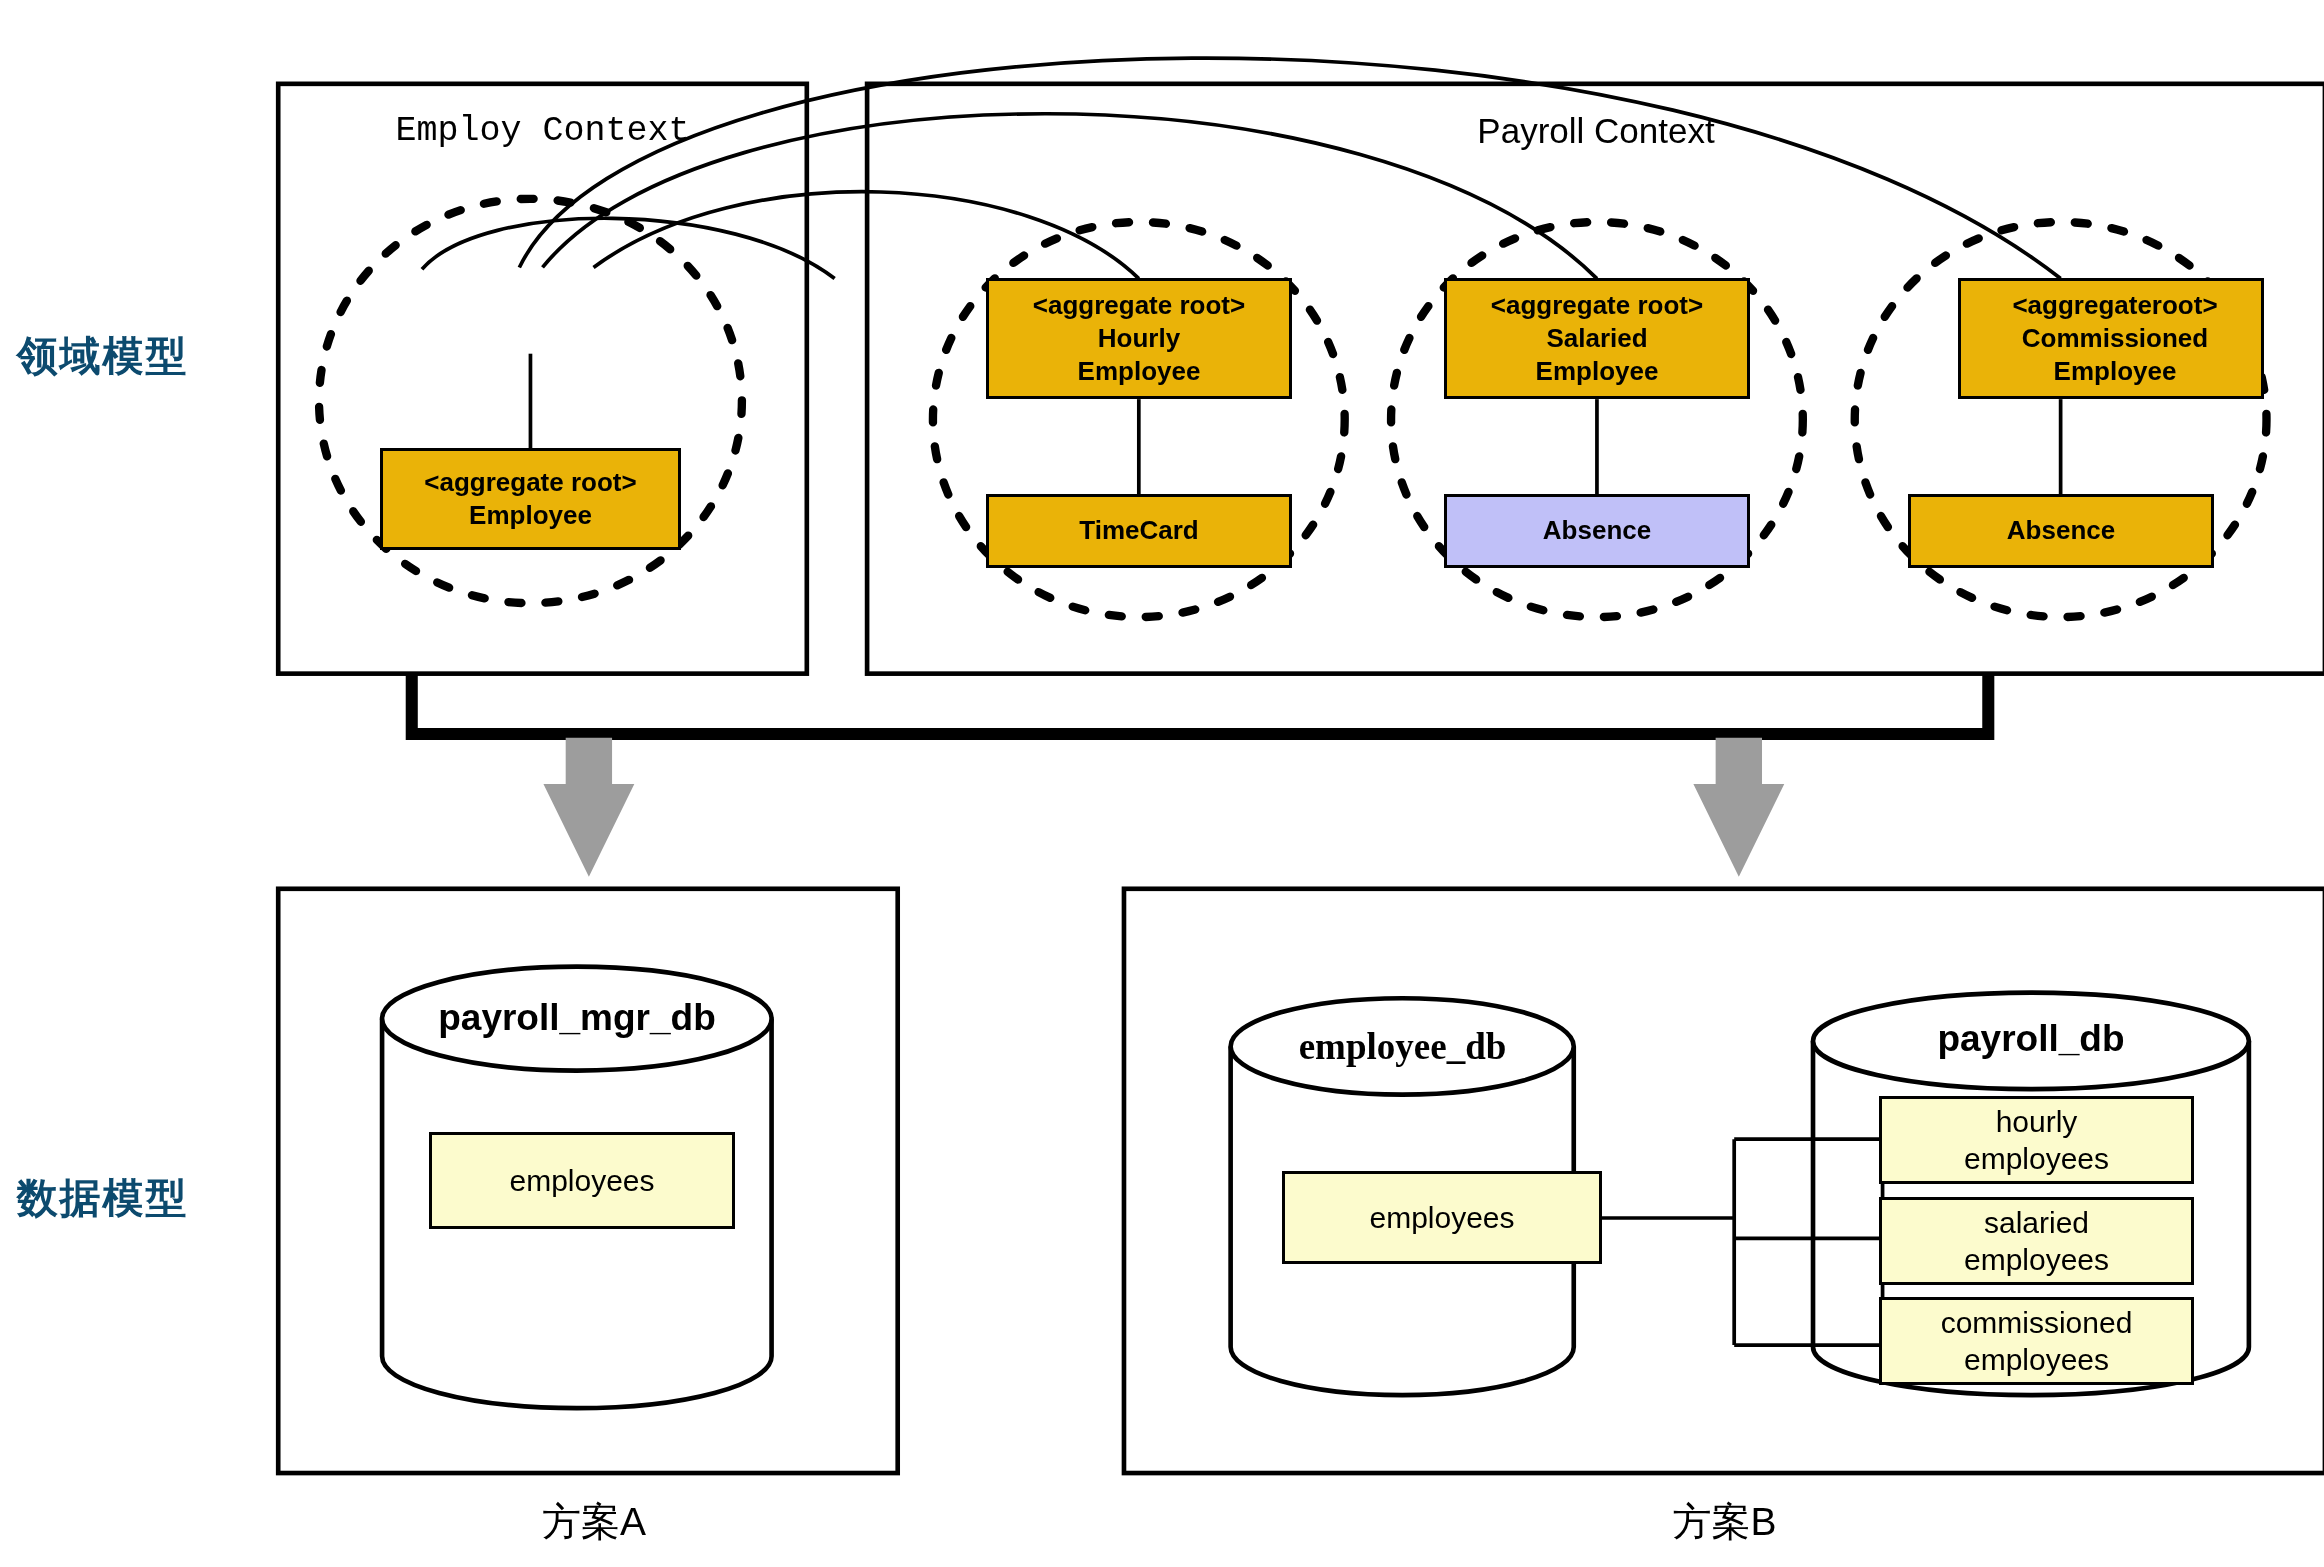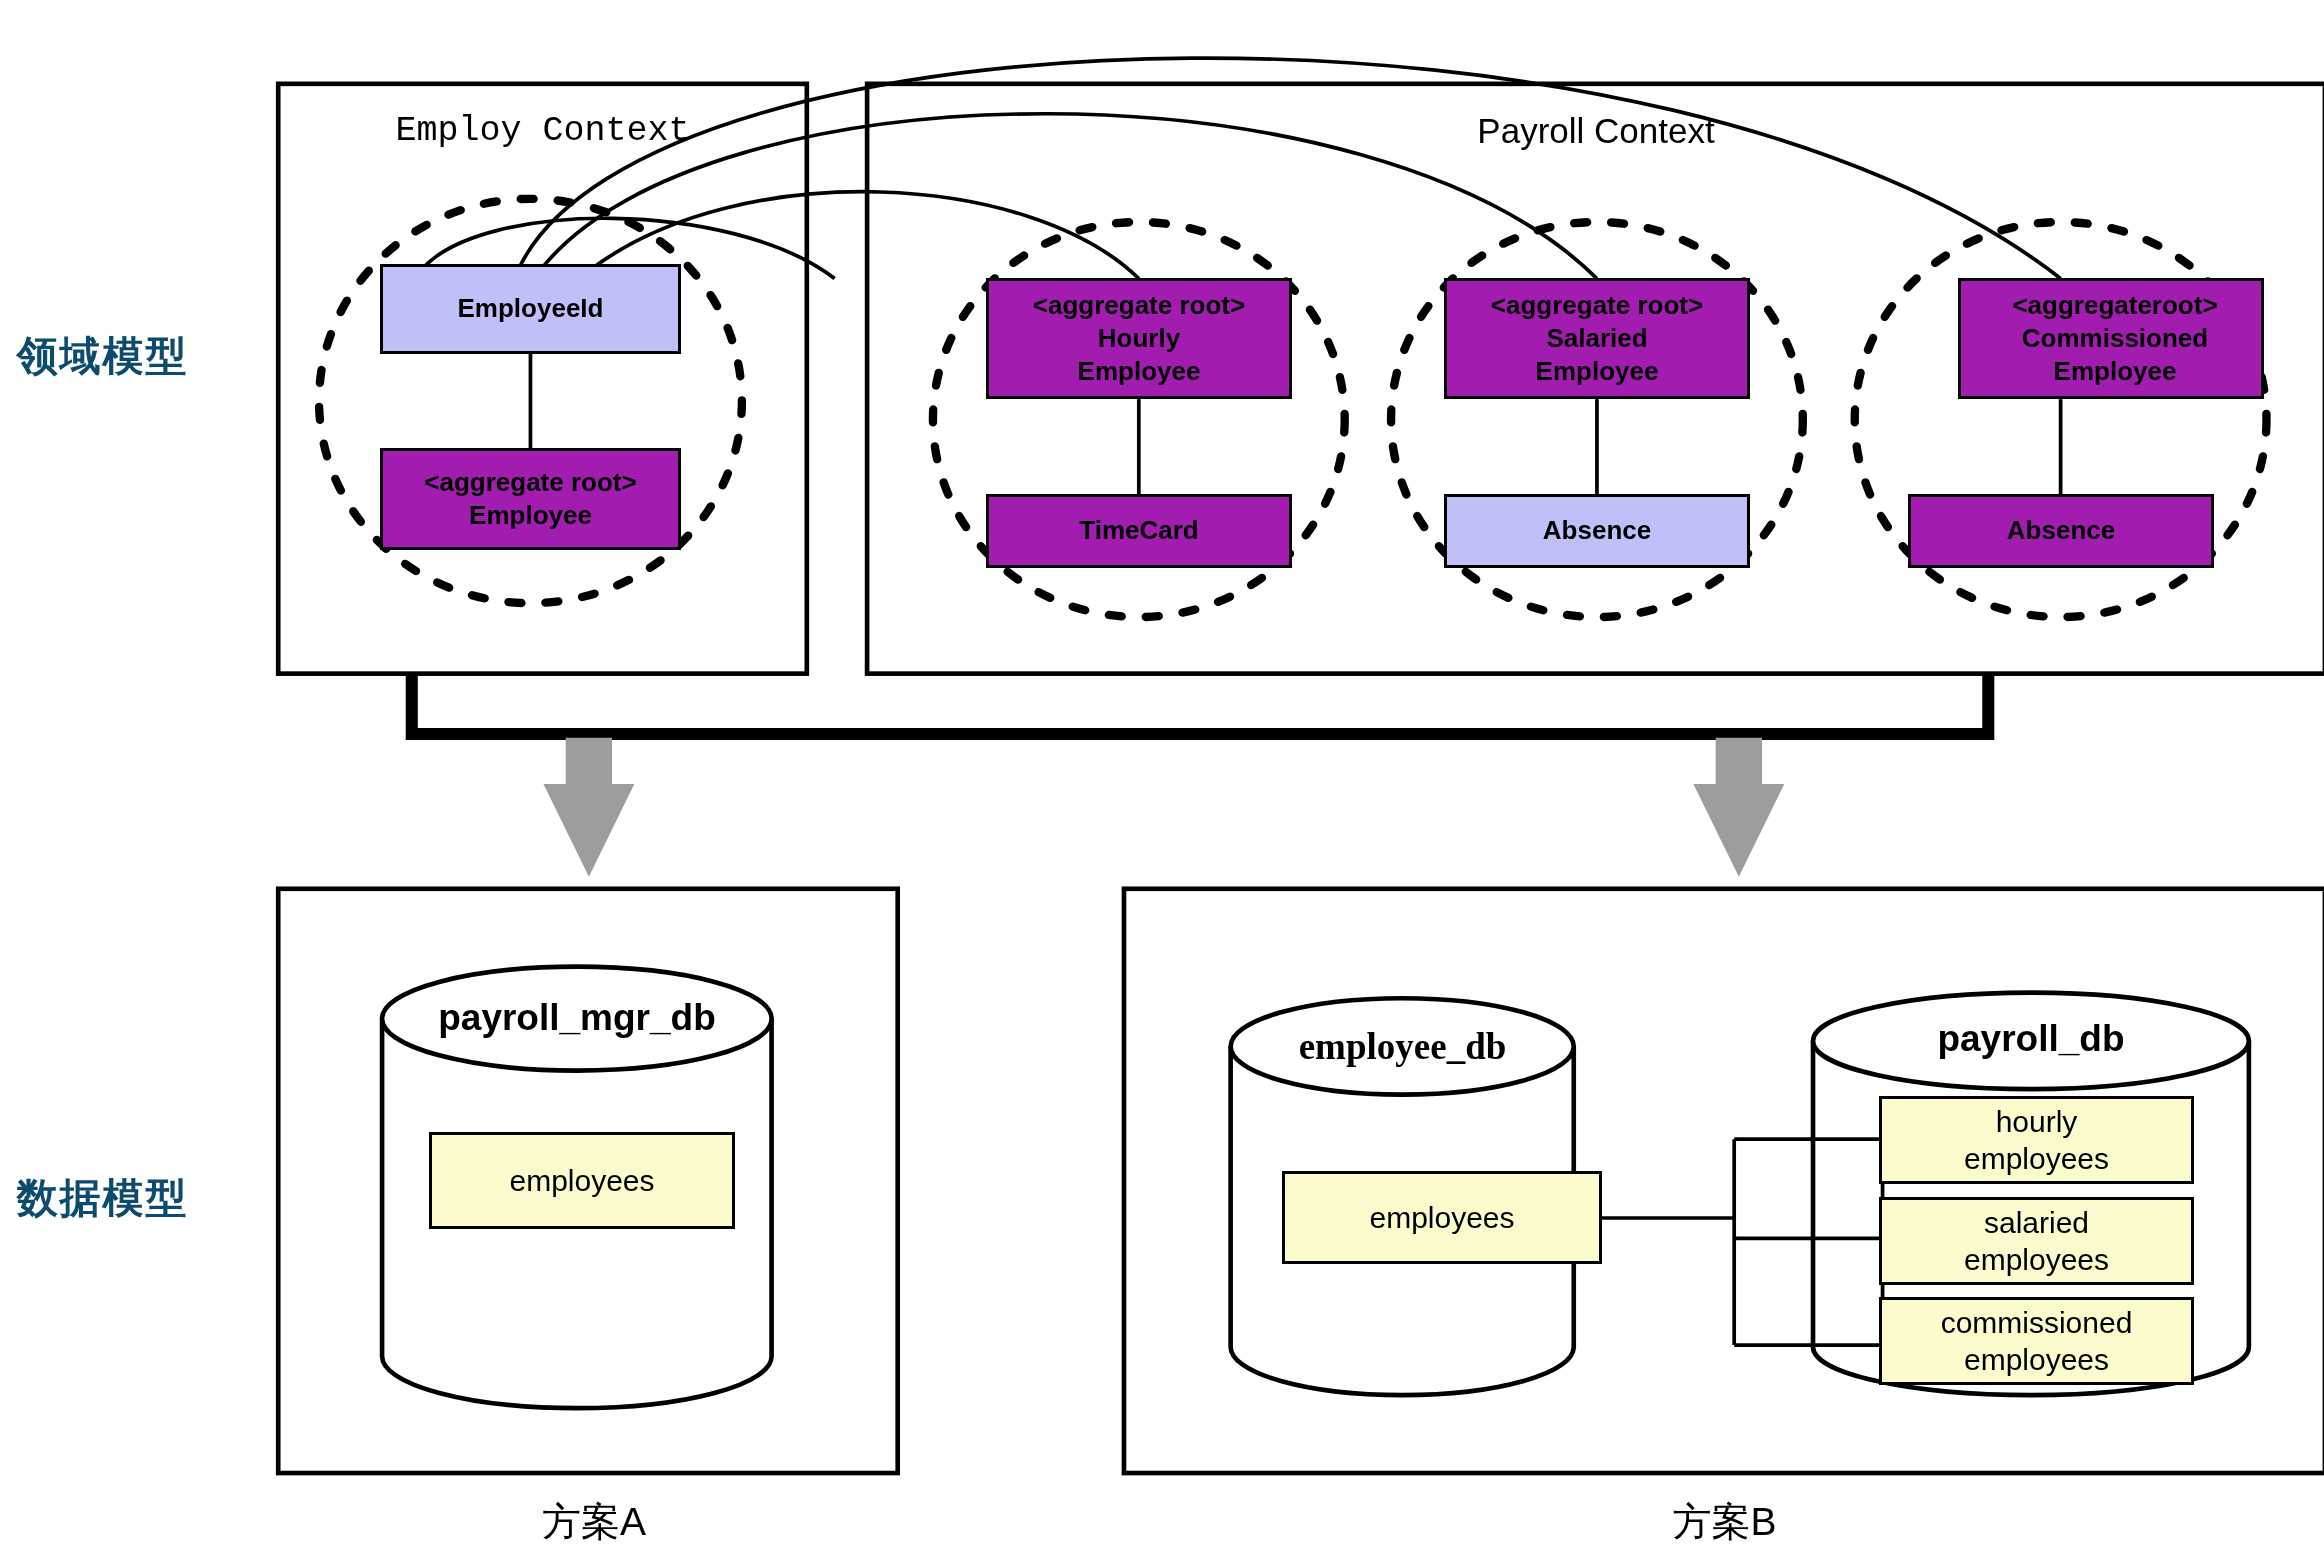--- a/index.html
+++ b/index.html
@@ -62,21 +62,21 @@
     display: flex;
     flex-direction: column;
     align-items: center;
     justify-content: center;
     text-align: center;
     font-weight: bold;
     font-size: 26px;
     line-height: 1.28;
     color: #000;
   }
-  .ebox.yellow { background: #a21caf; }
+  .ebox.yellow { background: #eab308; }
   .ebox.purple { background: #c0c0f8; }
   .ebox .stereo { font-weight: bold; }
   .ebox .nm { font-weight: bold; }
   
   .tbox {
     position: absolute;
     box-sizing: border-box;
     border: 3.7px solid #000;
     background: #fcfbcd;
     display: flex;
@@ -150,23 +150,20 @@
     </g>
 
   </svg>
 
   <div class="side-label" style="left:16.7px; top:329px;">领域模型</div>
   <div class="side-label" style="left:16.7px; top:1171px;">数据模型</div>
 
   <div class="ctx-title" style="left:278px; top:111px; width:529px;font-family:Liberation Mono, monospace;">Employ Context</div>
   <div class="ctx-title" style="left:867px; top:111px; width:1458px;">Payroll Context</div>
 
-  <div class="ebox purple" style="left:380px; top:264px; width:301px; height:90px;">
-    <span class="nm">EmployeeId</span>
-  </div>
 
   <div class="ebox yellow" style="left:380px; top:448px; width:301px; height:102px;">
     <span class="stereo">&lt;aggregate root&gt;</span>
     <span class="nm">Employee</span>
   </div>
 
   <div class="ebox yellow" style="left:986px; top:278px; width:306px; height:121px;">
     <span class="stereo">&lt;aggregate root&gt;</span>
     <span class="nm">Hourly</span>
     <span class="nm">Employee</span>

